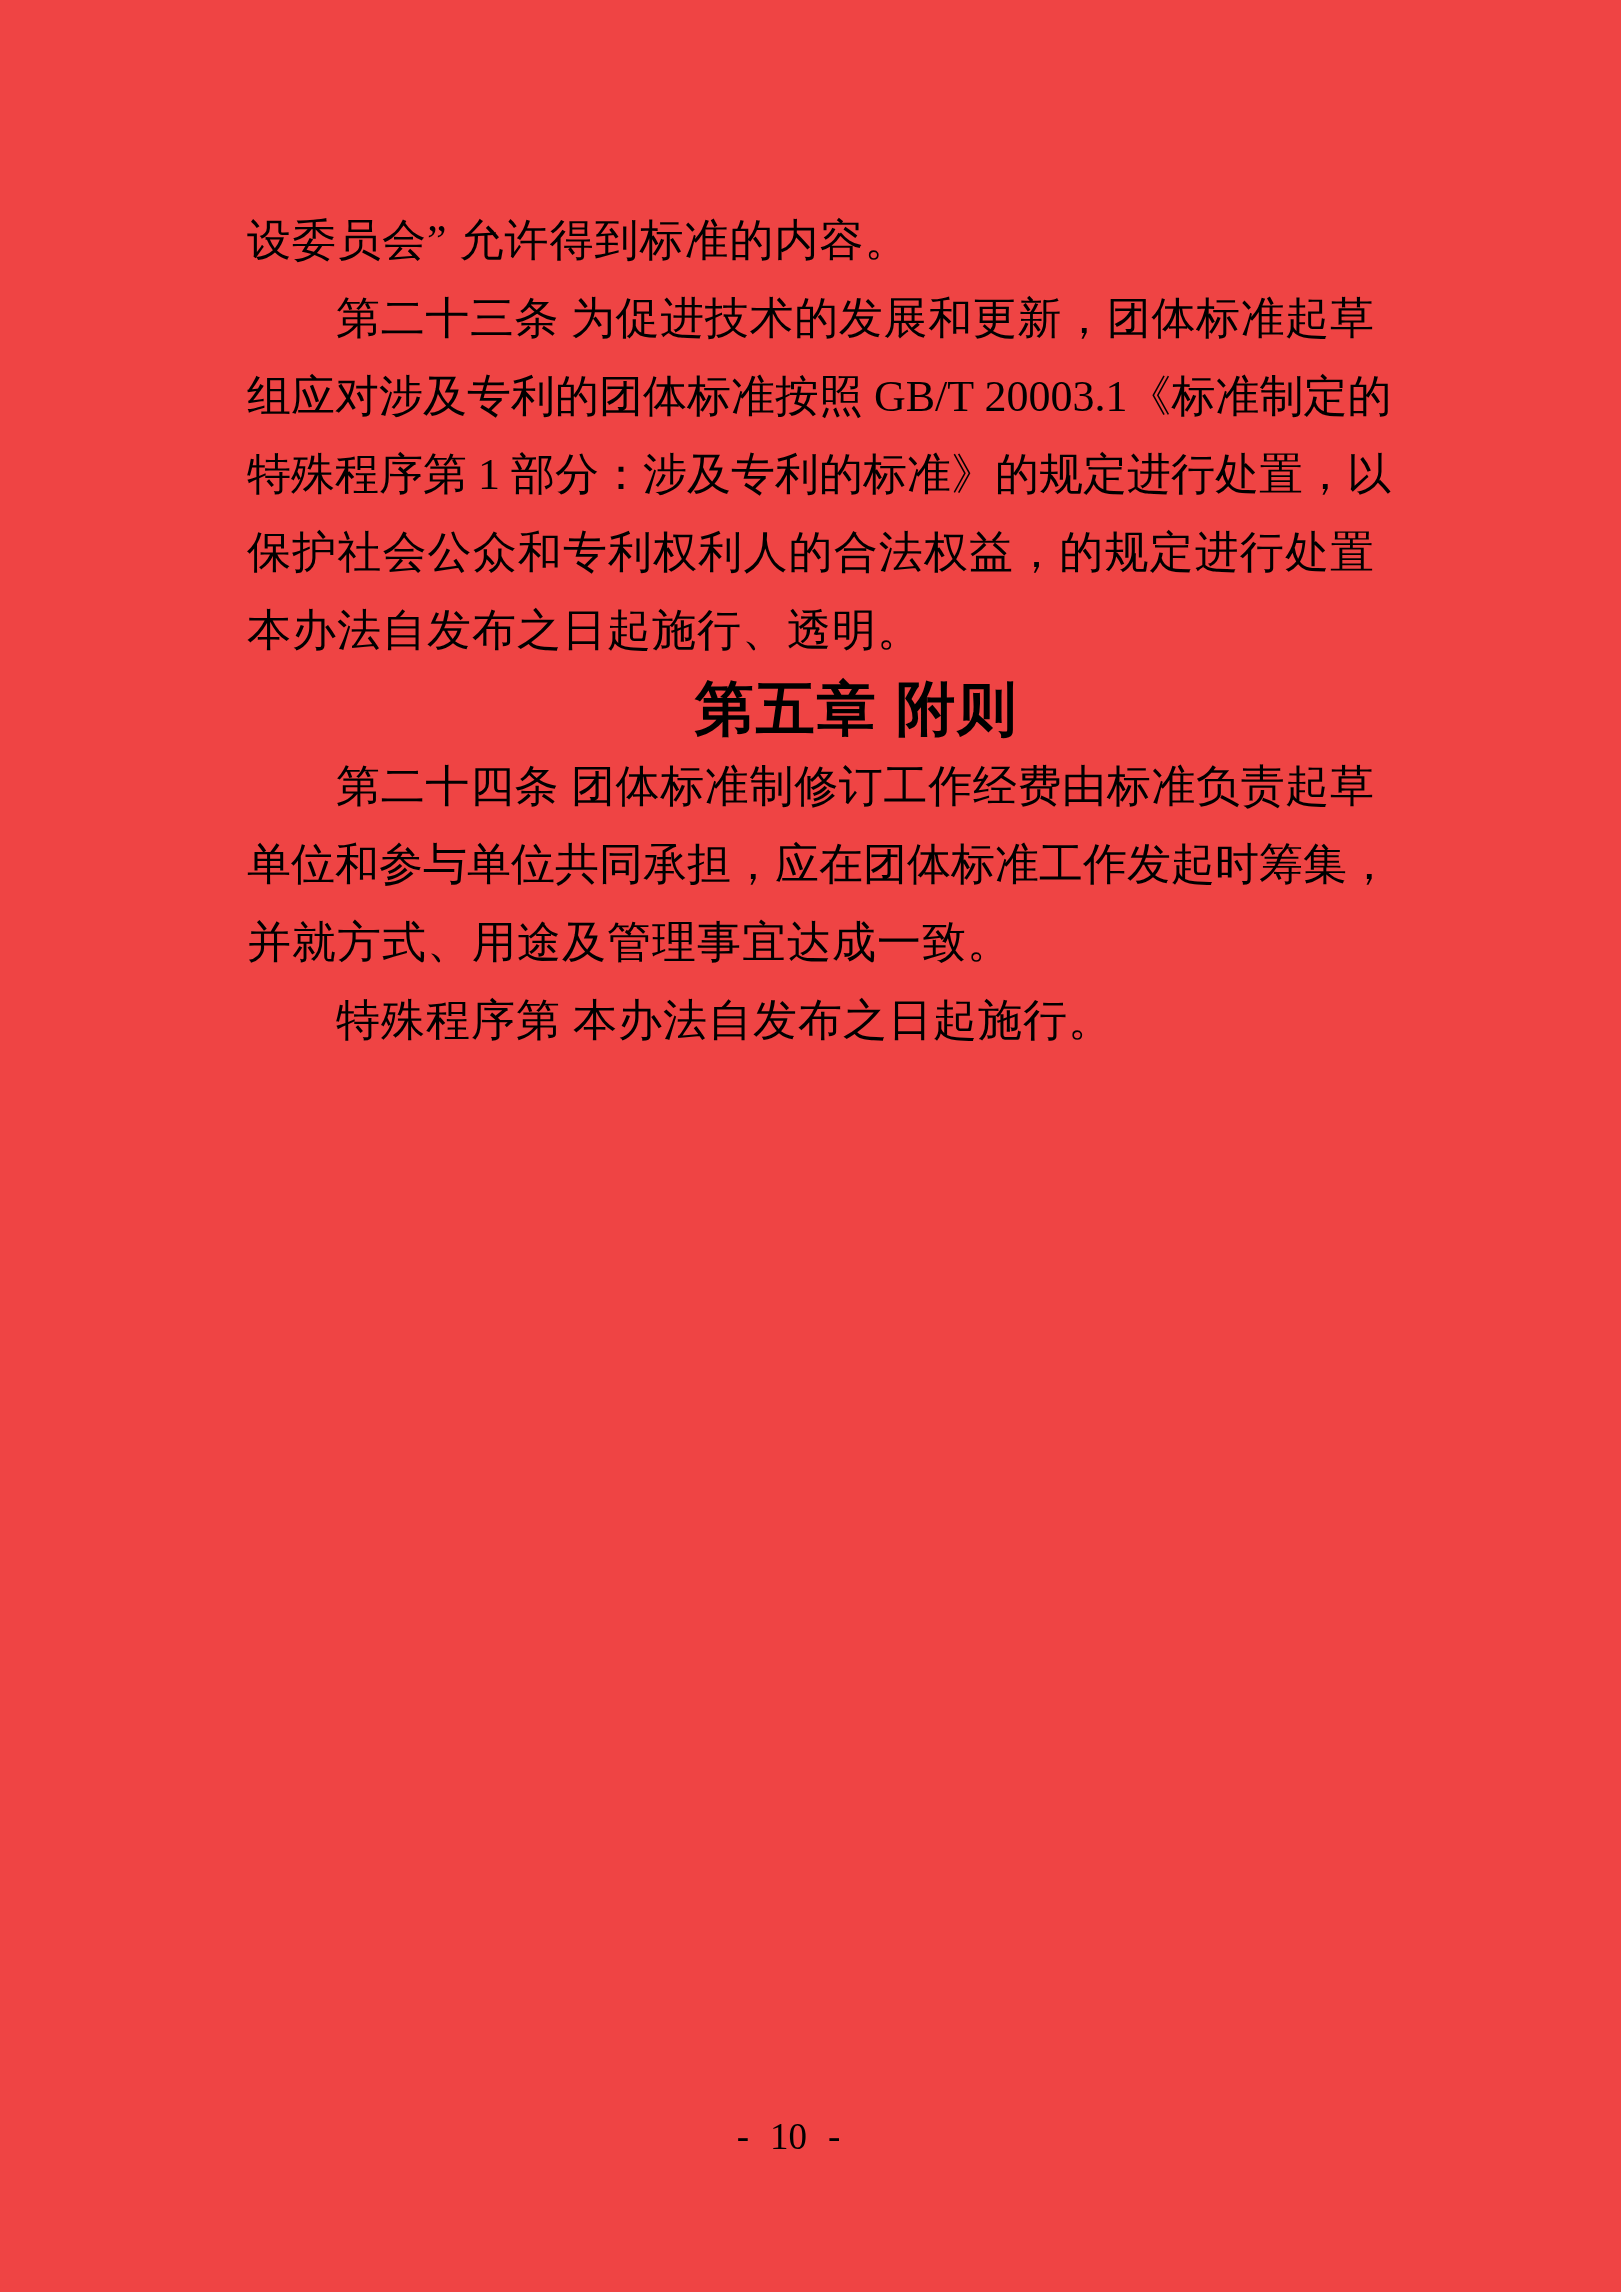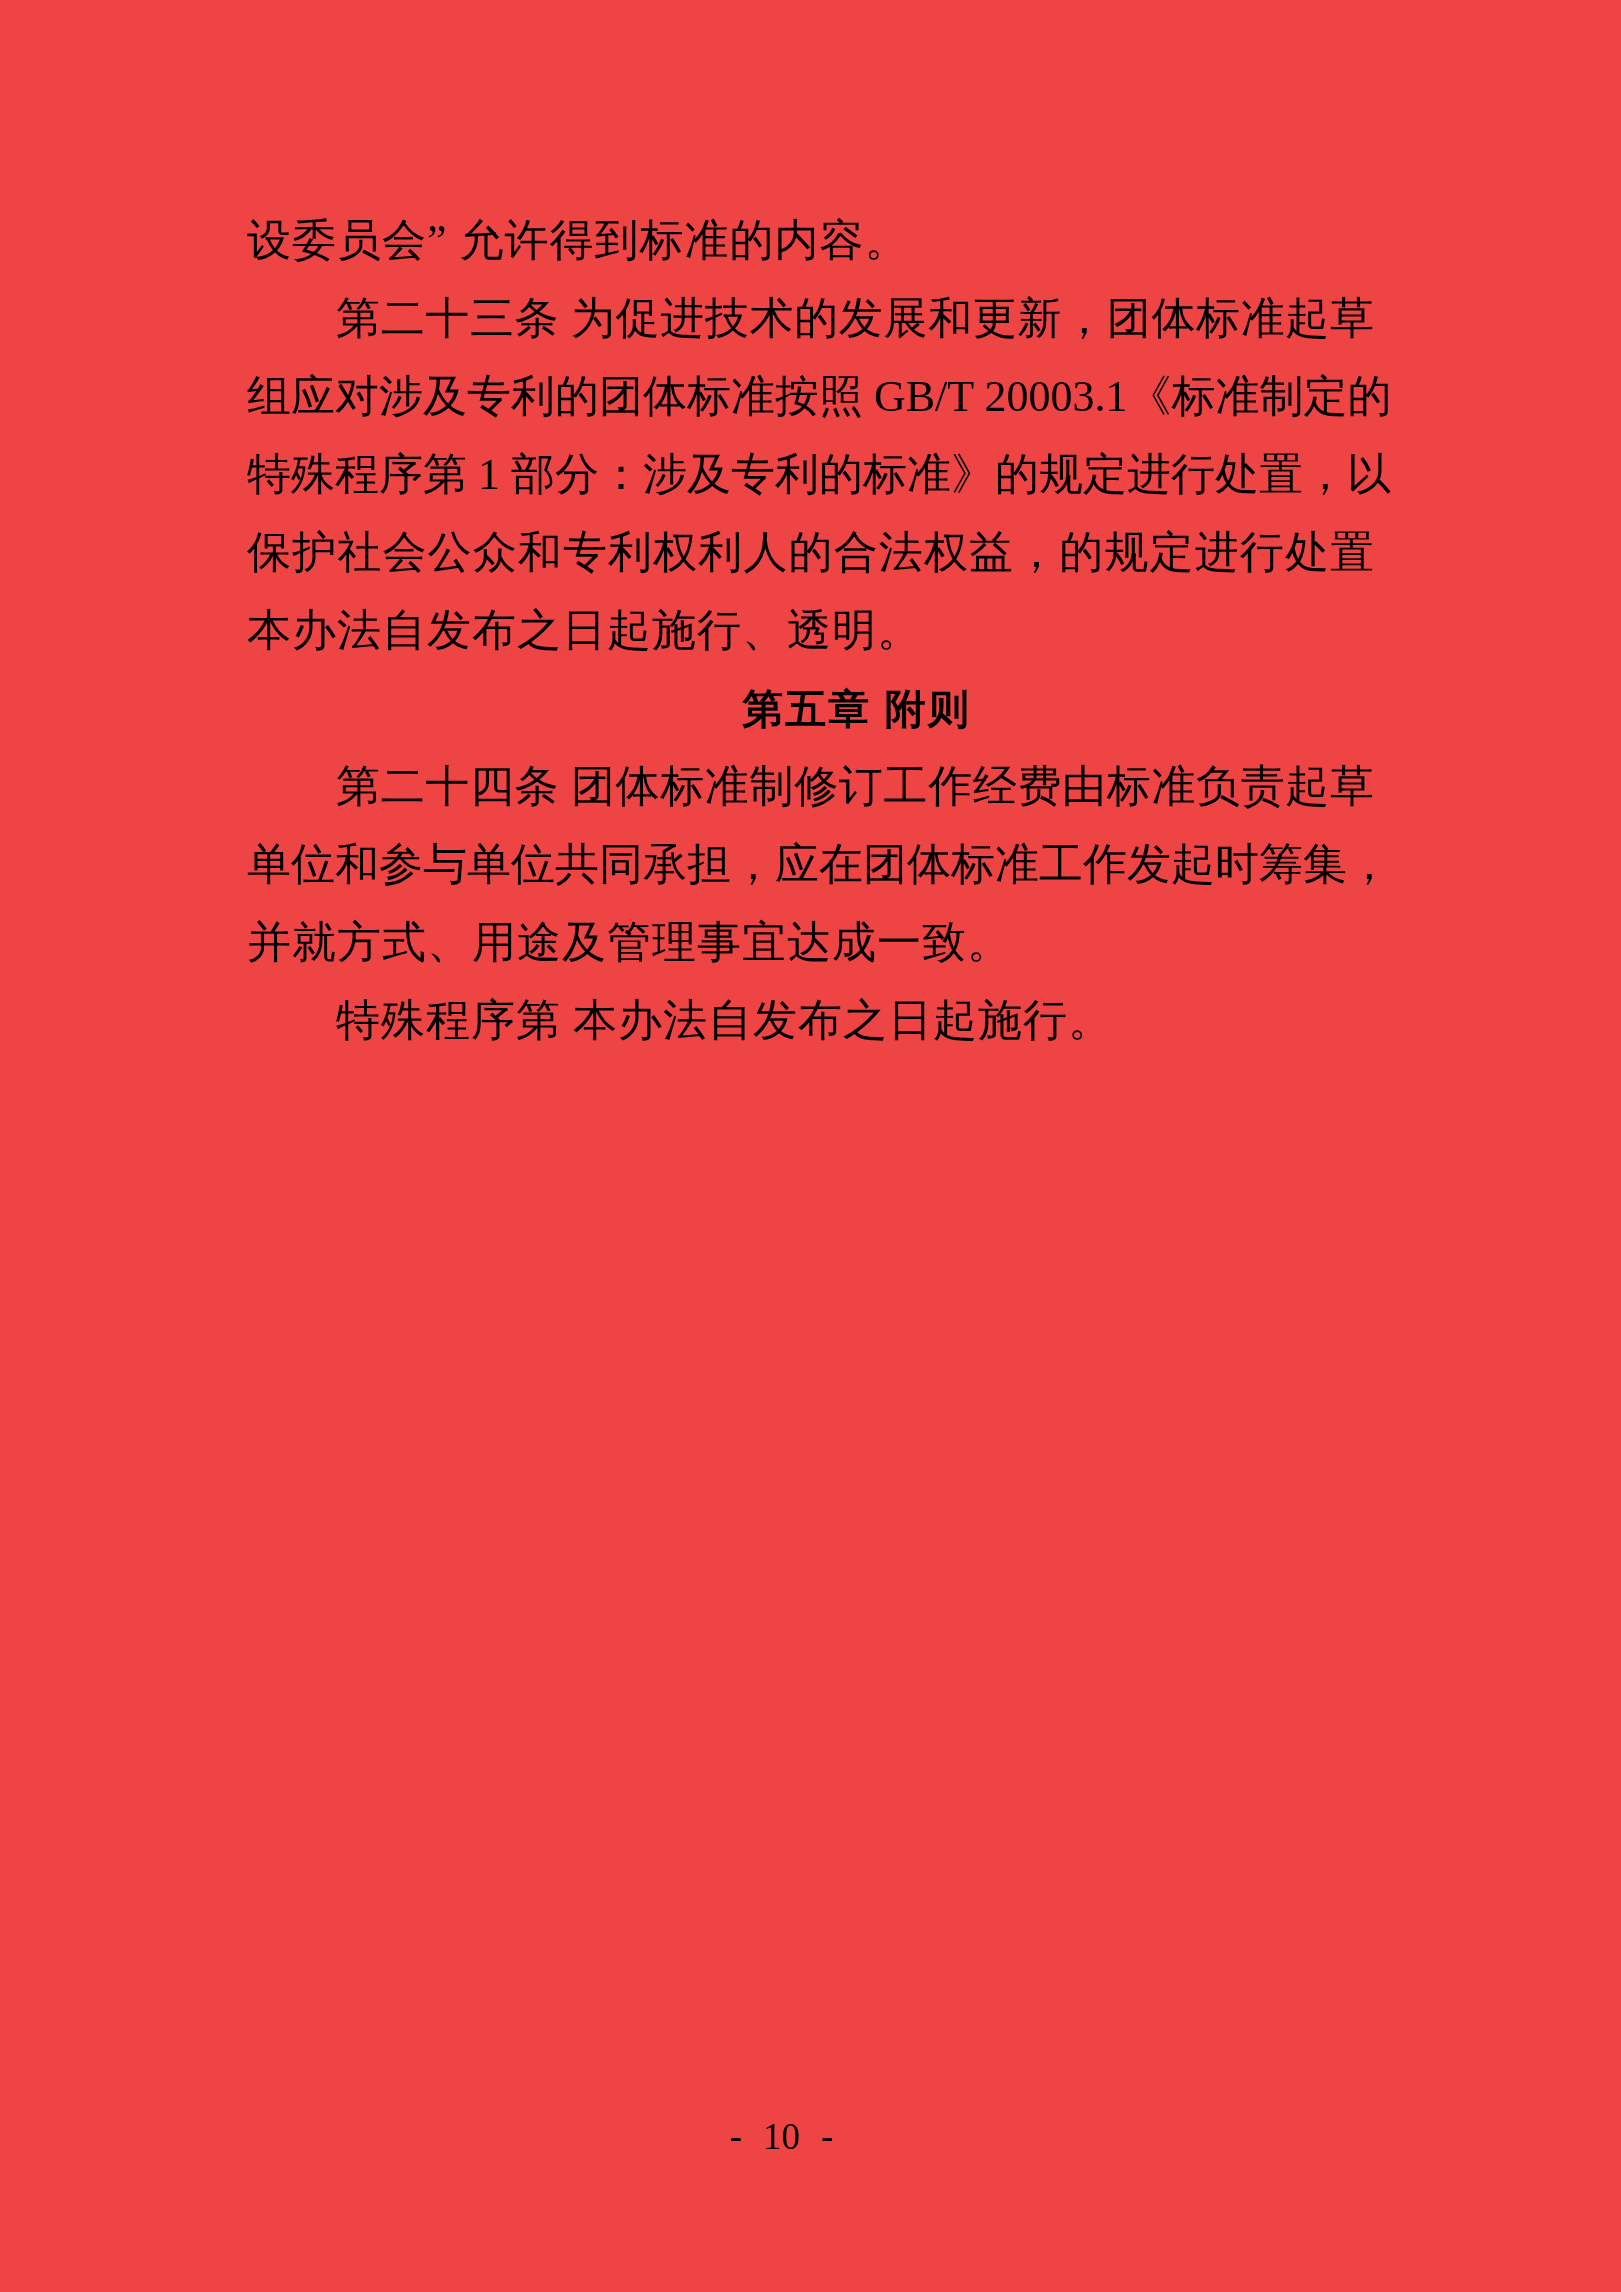--- a/index.html
+++ b/index.html
@@ -35,29 +35,29 @@
     text-align: justify;
     text-align-last: justify;
     text-justify: inter-character;
   }
   .line.indent {
     text-indent: 89px;
   }
   .line.chapter {
     font-family: "Liberation Sans", "DejaVu Sans", sans-serif;
     font-weight: 700;
-    font-size: 41px;
+    font-size: 59px;
     letter-spacing: 2px;
     text-align: center;
     text-align-last: center;
     transform: translateX(46px);
   }
   .footer {
     position: absolute;
-    left: 247px;
+    left: 254px;
     top: 2107px;
     width: 1127px;
     height: 59px;
     line-height: 59px;
     font-size: 37px;
     text-align: center;
     word-spacing: 11.8px;
     transform: translateX(-29px);
   }
 </style>

